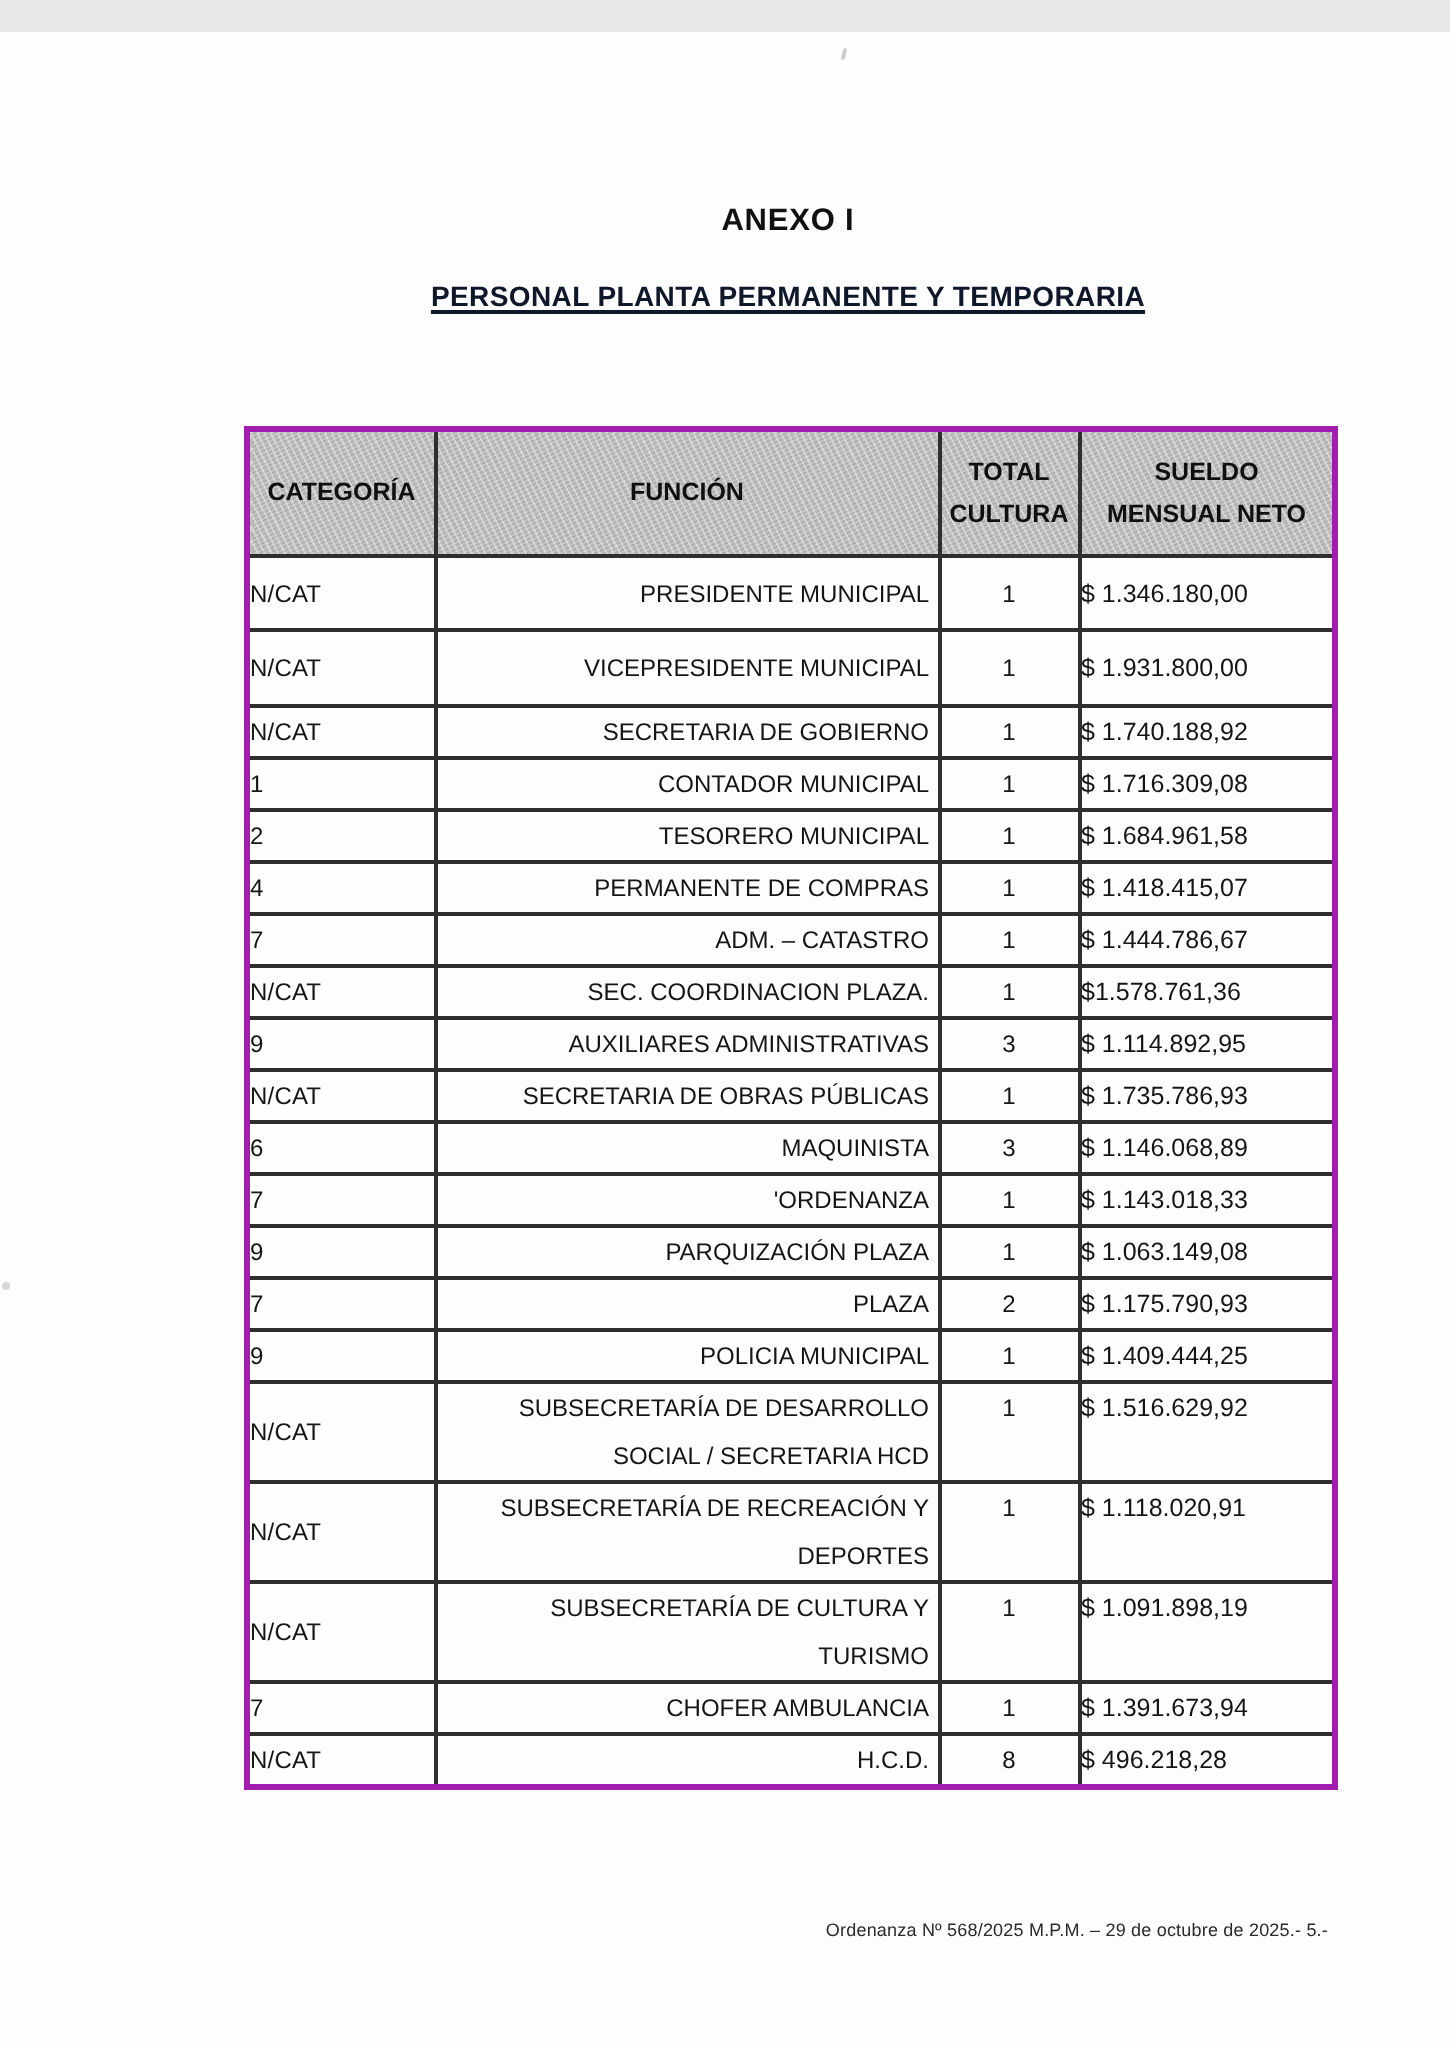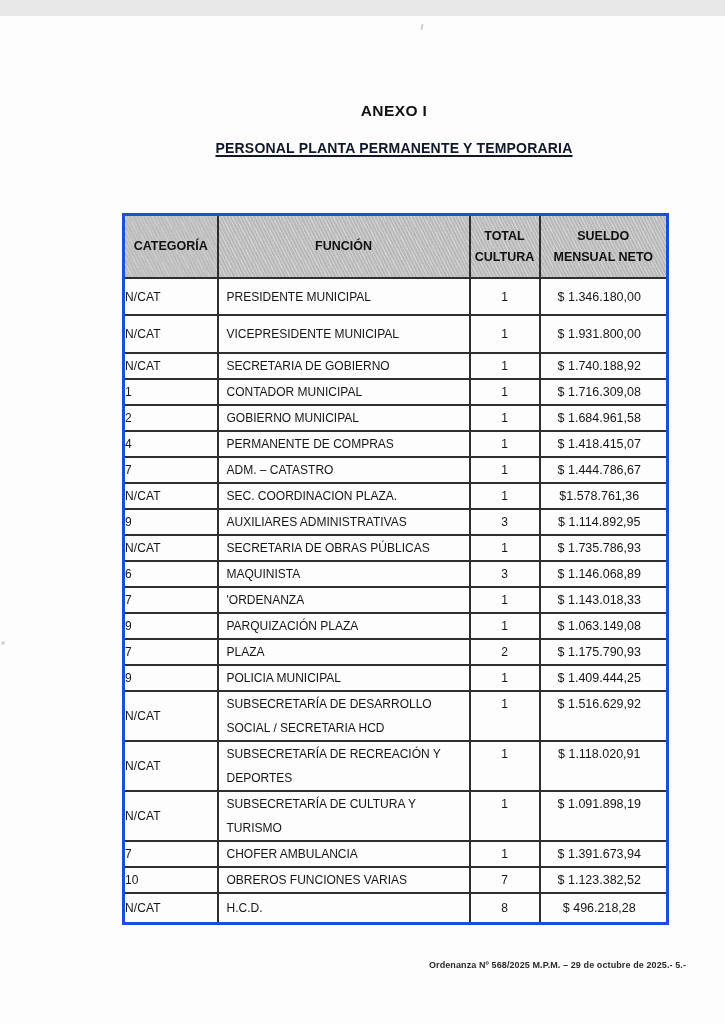--- a/index.html
+++ b/index.html
@@ -40,21 +40,21 @@
   }
 
   
   table.salary {
     position: absolute;
     top: 197px;
     left: 122px;
     width: 544px;
     border-collapse: collapse;
     table-layout: fixed;
-    border: 3px solid #1d4ed8;
+    border: 3px solid #a21caf;
   }
   col.w-cat { width: 94px; }
   col.w-fun { width: 252px; }
   col.w-car { width: 70px; }
   col.w-sue { width: 128px; }
 
   th, td {
     border: 2px solid #2e2e2e;
     vertical-align: middle;
     padding: 0;
@@ -77,48 +77,48 @@
   tbody tr { height: 26px; }
   tbody tr:nth-child(1) { height: 37px; }
   tbody tr:nth-child(2) { height: 38px; }
   tbody tr:nth-child(16),
   tbody tr:nth-child(17),
   tbody tr:nth-child(18) { height: 48px; }
   tbody tr:nth-child(21) { height: 30px; }
 
   td.c-cat { text-align: left; letter-spacing: 0.1px; }
   td.c-fun {
-    text-align: left;
+    text-align: right;
     padding-left: 8px;
     padding-right: 4px;
     white-space: pre-line;
     line-height: 24px;
   }
   td.c-car { text-align: center; }
   td.c-sue {
-    text-align: center;
+    text-align: left;
     padding-right: 8px;
     font-size: 12.5px;
   }
 
   
   tbody tr:nth-child(16) td.c-car, tbody tr:nth-child(16) td.c-sue,
   tbody tr:nth-child(17) td.c-car, tbody tr:nth-child(17) td.c-sue,
   tbody tr:nth-child(18) td.c-car, tbody tr:nth-child(18) td.c-sue {
     vertical-align: top;
     padding-top: 5px;
   }
 
   
   .footer-note {
     position: absolute;
     top: 944px;
-    right: 39px;
+    right: 61px;
     font-size: 9px;
-    font-weight: 700;
+    font-weight: 400;
     color: #2a2a2a;
     letter-spacing: 0.1px;
   }
 
   
   .artifact-top-mark {
     position: absolute;
     top: 8px;
     left: 421px;
     width: 2px;
@@ -204,21 +204,21 @@
       <td class="c-sue">$ 1.740.188,92</td>
     </tr>
         <tr>
       <td class="c-cat">1</td>
       <td class="c-fun">CONTADOR MUNICIPAL</td>
       <td class="c-car">1</td>
       <td class="c-sue">$ 1.716.309,08</td>
     </tr>
         <tr>
       <td class="c-cat">2</td>
-      <td class="c-fun">GOBIERNO MUNICIPAL</td>
+      <td class="c-fun">TESORERO MUNICIPAL</td>
       <td class="c-car">1</td>
       <td class="c-sue">$ 1.684.961,58</td>
     </tr>
         <tr>
       <td class="c-cat">4</td>
       <td class="c-fun">PERMANENTE DE COMPRAS</td>
       <td class="c-car">1</td>
       <td class="c-sue">$ 1.418.415,07</td>
     </tr>
         <tr>
@@ -296,26 +296,20 @@
       <td class="c-car">1</td>
       <td class="c-sue">$ 1.091.898,19</td>
     </tr>
         <tr>
       <td class="c-cat">7</td>
       <td class="c-fun">CHOFER AMBULANCIA</td>
       <td class="c-car">1</td>
       <td class="c-sue">$ 1.391.673,94</td>
     </tr>
         <tr>
-      <td class="c-cat">10</td>
-      <td class="c-fun">OBREROS FUNCIONES VARIAS</td>
-      <td class="c-car">7</td>
-      <td class="c-sue">$ 1.123.382,52</td>
-    </tr>
-        <tr>
       <td class="c-cat">N/CAT</td>
       <td class="c-fun">H.C.D.</td>
       <td class="c-car">8</td>
       <td class="c-sue">$ 496.218,28</td>
     </tr>
       </tbody>
   </table>
 
   <div class="footer-note">Ordenanza Nº 568/2025 M.P.M. – 29 de octubre de 2025.- 5.-</div>
 

